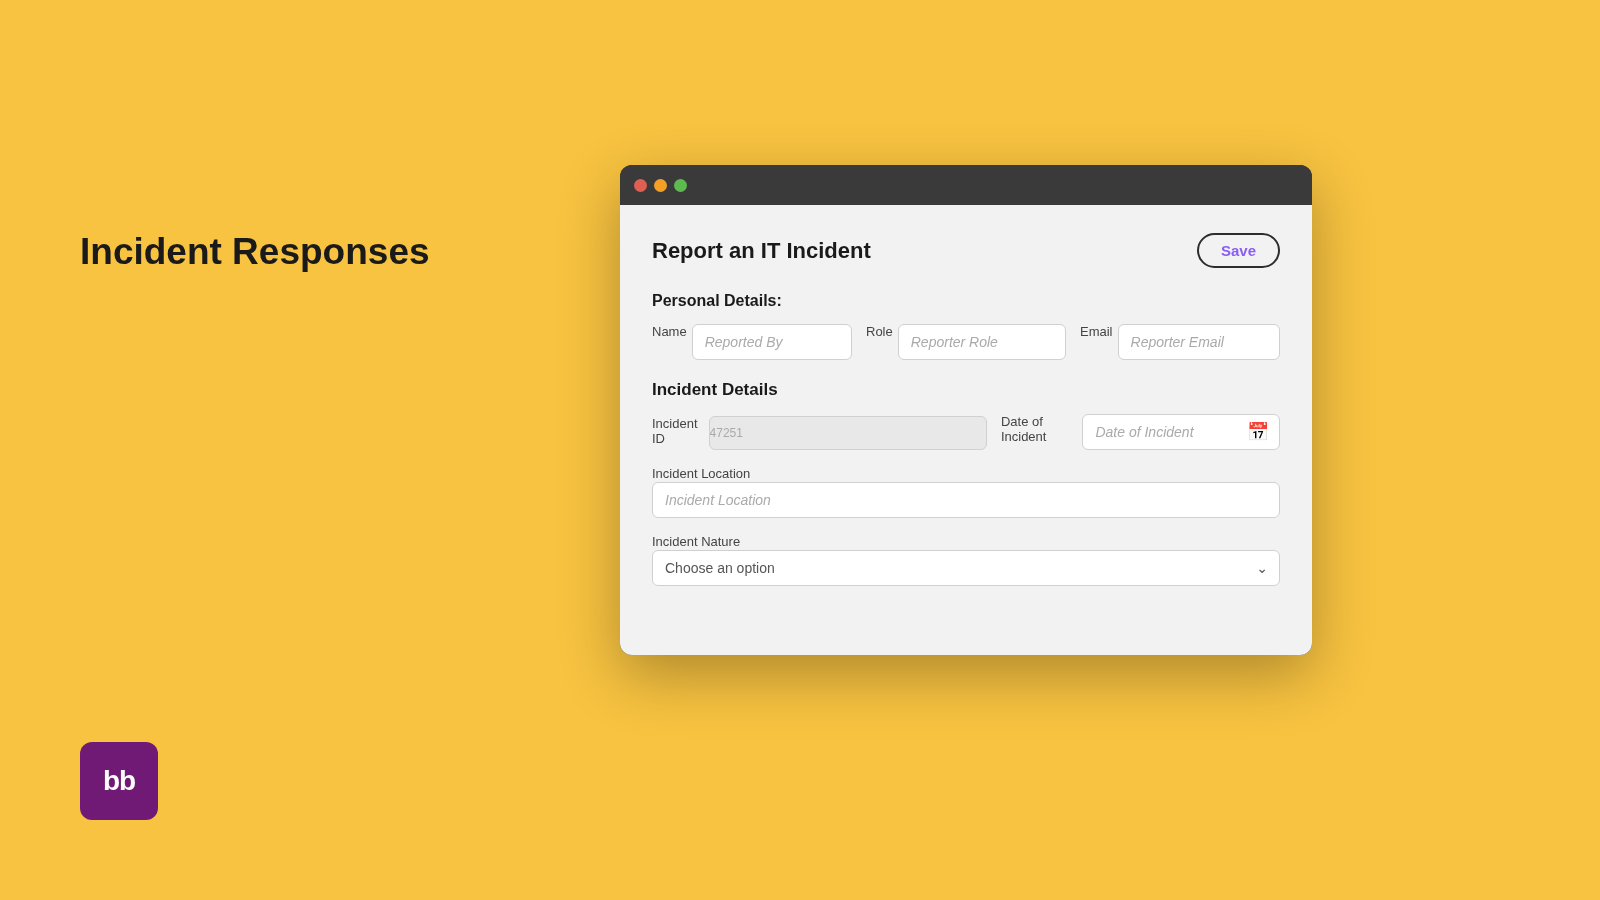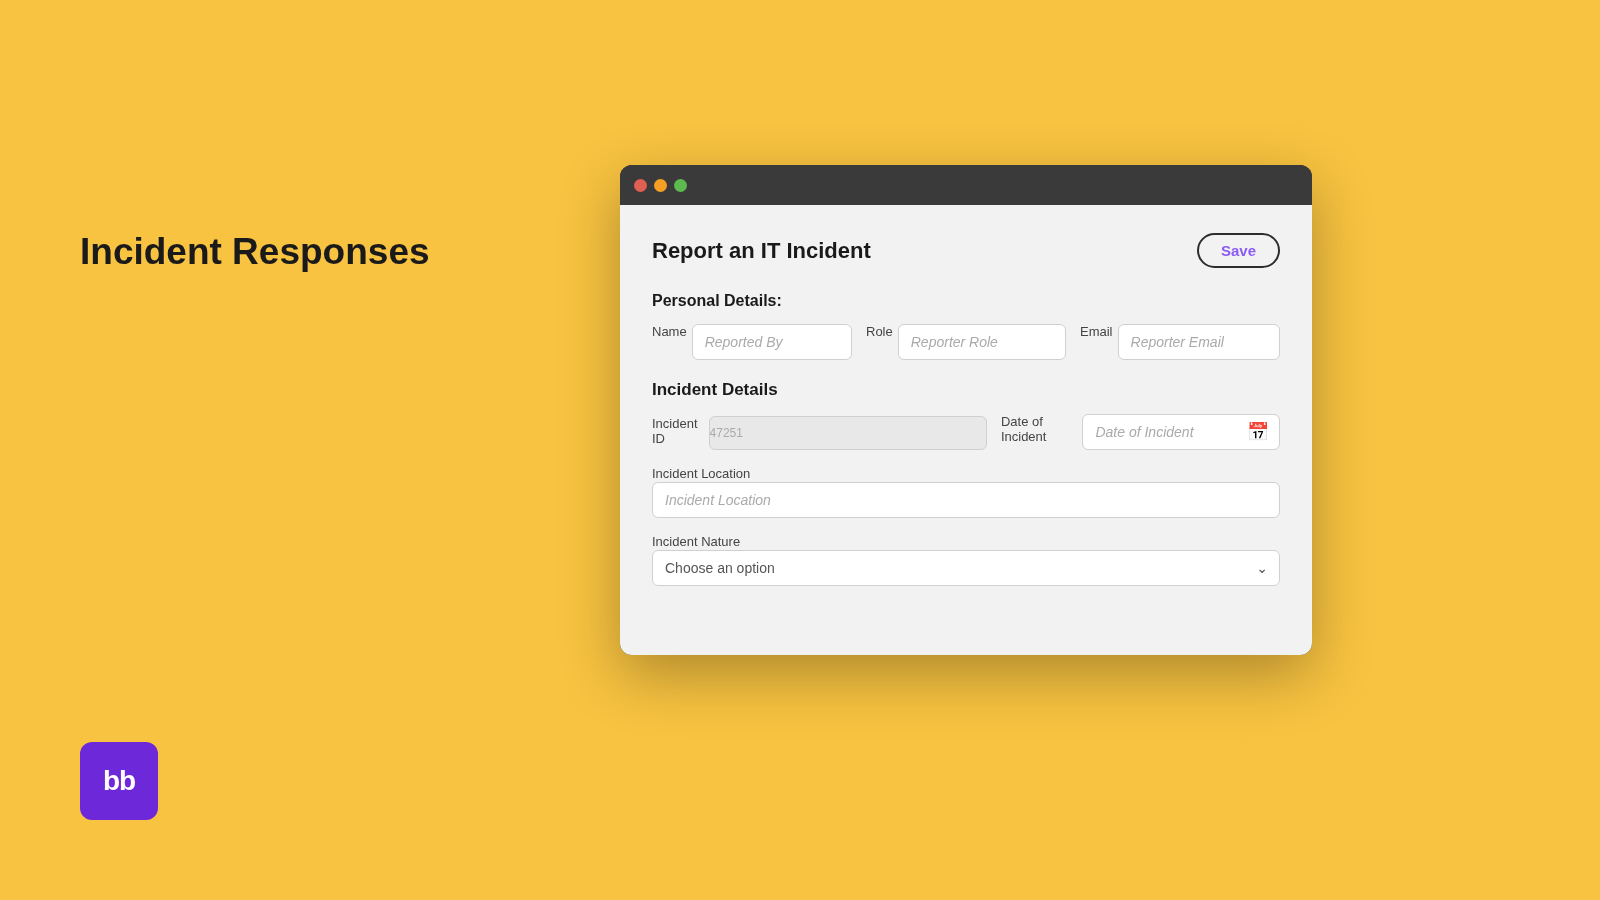--- a/index.html
+++ b/index.html
@@ -22,21 +22,21 @@
       color: #1a1a1a;
       line-height: 1.2;
     }
 
     .logo {
       position: absolute;
       left: 80px;
       bottom: 80px;
       width: 78px;
       height: 78px;
-      background-color: #6d28d9;
+      background-color: #701a75;
       border-radius: 12px;
       display: flex;
       align-items: center;
       justify-content: center;
     }
 
     .logo-text {
       color: white;
       font-size: 28px;
       font-weight: 700;

